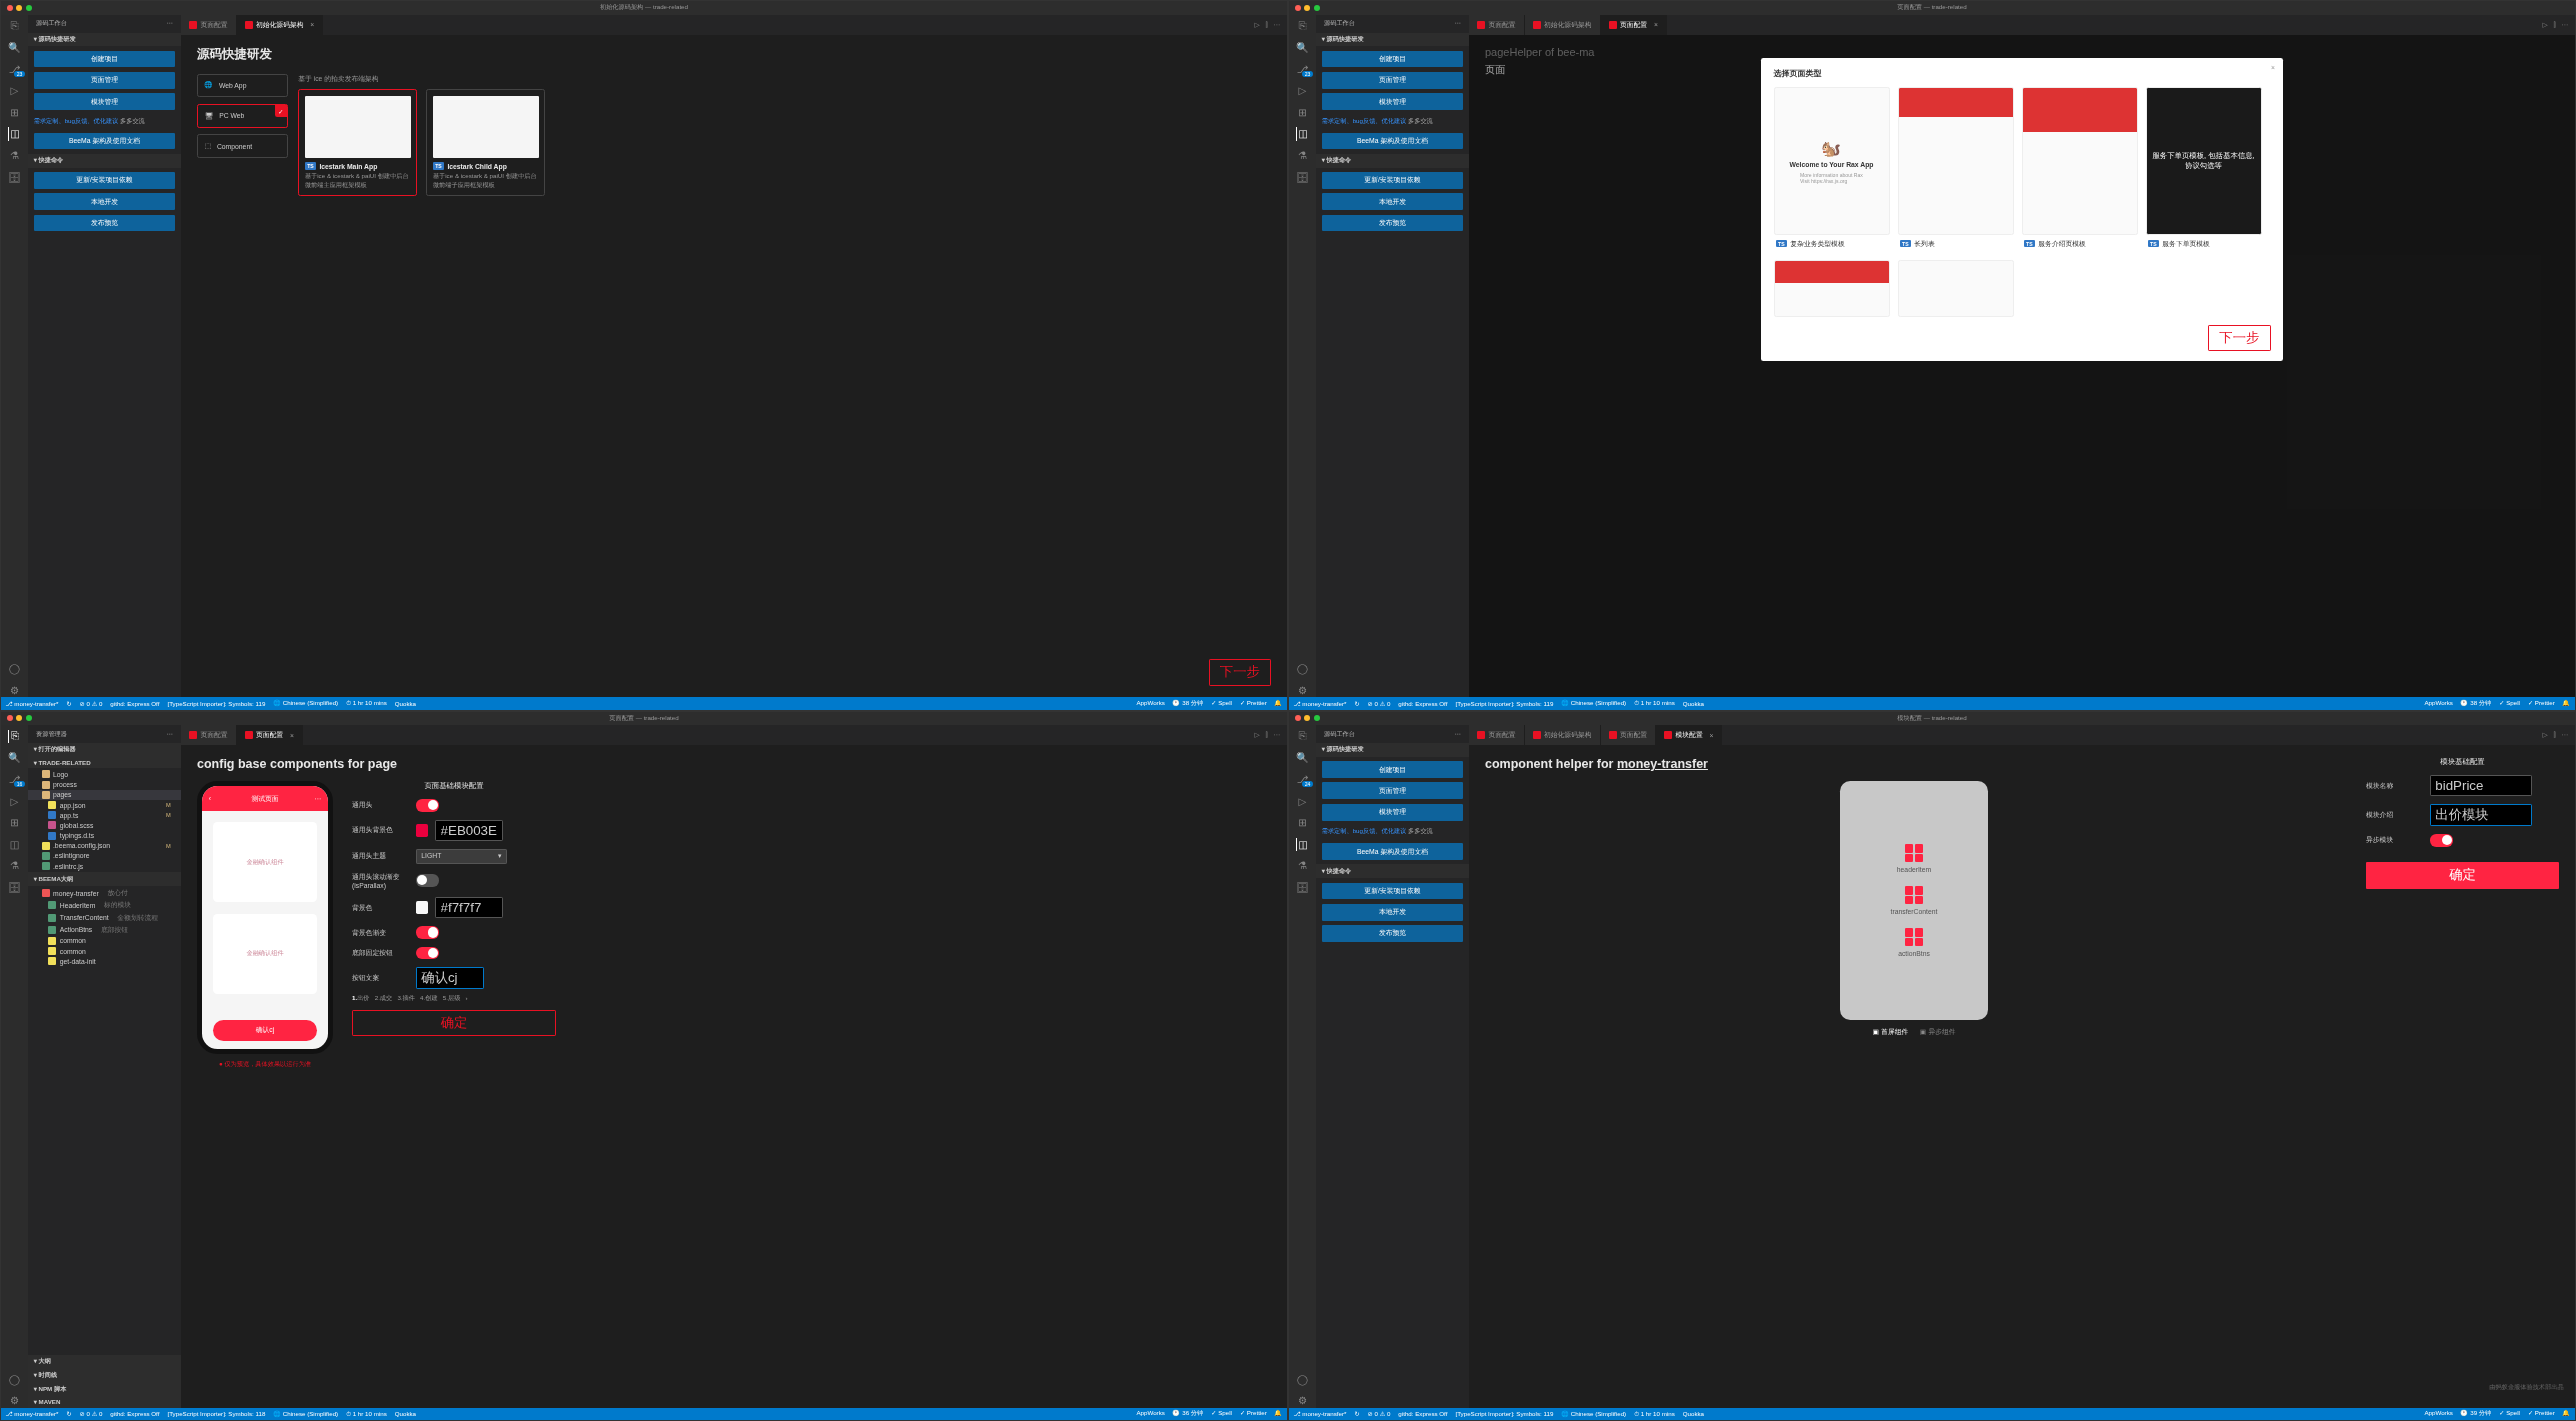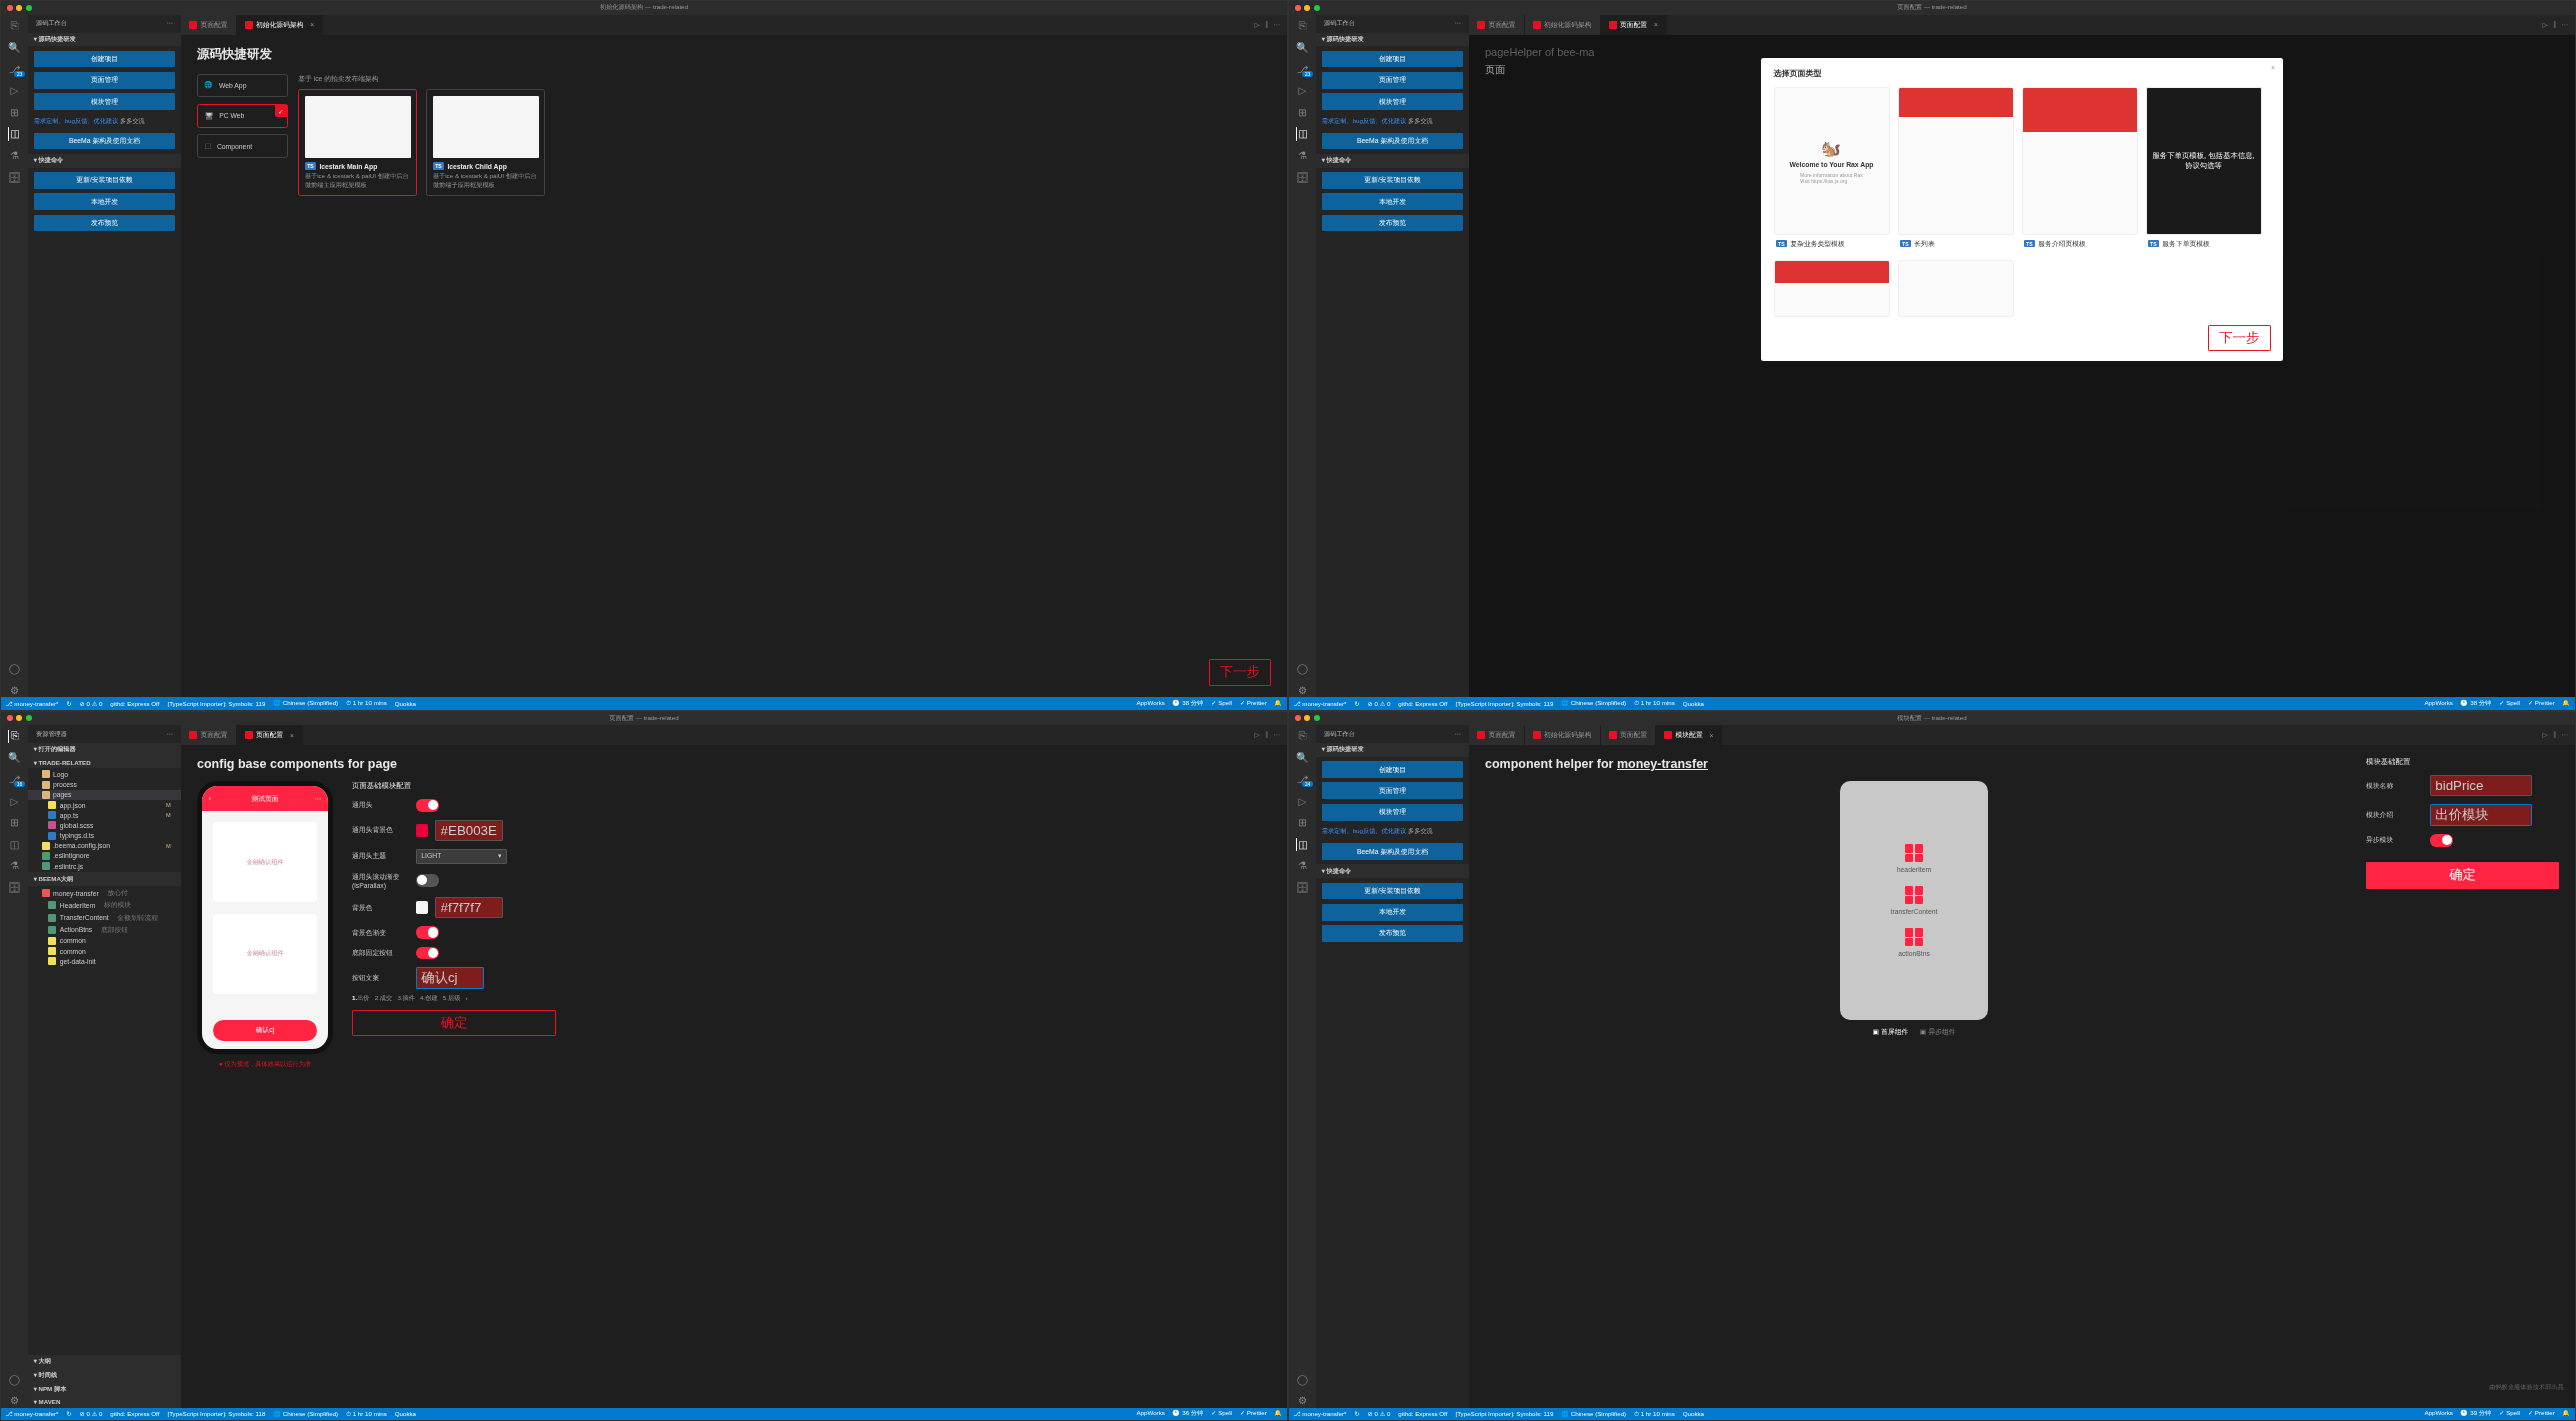--- a/index.html
+++ b/index.html
@@ -82,29 +82,29 @@
 .fi-js { background: #519975; }
 .config-layout { display: flex; gap: 19px; }
 .phone { width: 136px; height: 273px; border: 5.7px solid #111; border-radius: 20.4px; background: #f5f5f5; position: relative; overflow: hidden; }
 .phone-bar { height: 25px; background: #ff2442; display: flex; align-items: center; justify-content: center; color: #fff; position: relative; }
 .phone-bar .back { position: absolute; left: 6.8px; }
 .phone-bar .more { position: absolute; right: 6.8px; }
 .phone-body { padding: 11.4px; display: flex; flex-direction: column; gap: 11.4px; align-items: center; }
 .card-ph { width: 100%; height: 80px; background: #fff; border-radius: 4.5px; display: flex; align-items: center; justify-content: center; color: #cc8899; font-size: 6.2px; }
 .phone-btn { position: absolute; bottom: 8px; left: 11.4px; right: 11.4px; background: #ff2442; color: #fff; text-align: center; padding: 5.7px; border-radius: 11.4px; cursor: pointer; }
 .form-col { flex: 1; max-width: 204px; }
-.form-title { color: #e8e8e8; font-size: 7.4px; margin-bottom: 8px; }
+.form-title { color: #e8e8e8; font-size: 7.4px; margin-bottom: 8px; text-align: center; }
 .form-row { display: flex; align-items: center; gap: 6.8px; margin-bottom: 8px; font-size: 6.8px; color: #ccc; }
 .form-row .lbl { width: 57px; }
 .toggle { width: 23px; height: 12.5px; background: #ff2442; border-radius: 6.2px; position: relative; cursor: pointer; }
 .toggle::after { content: ""; position: absolute; right: 1.1px; top: 1.1px; width: 10.2px; height: 10.2px; background: #fff; border-radius: 50%; }
 .toggle.off { background: #555; }
 .toggle.off::after { right: auto; left: 1.1px; }
 .swatch { width: 12.5px; height: 12.5px; border-radius: 1.7px; }
-.txt-input { background: #7f1d1d; border: 0.6px solid #555; color: #ccc; padding: 2.3px 4.5px; border-radius: 1.1px; width: 68px; }
+.txt-input { background: #000000; border: 0.6px solid #555; color: #ccc; padding: 2.3px 4.5px; border-radius: 1.1px; width: 68px; }
 .txt-input.focus { border-color: #007acc; }
 .select { background: #3c3c3c; border: 0.6px solid #555; padding: 2.3px 4.5px; border-radius: 1.1px; width: 91px; display: flex; justify-content: space-between; cursor: pointer; }
 .confirm-btn { border: 0.6px solid #e81123; color: #e81123; background: transparent; padding: 3.4px 0; width: 100%; border-radius: 1.1px; cursor: pointer; }
 .hint-row { font-size: 6.2px; color: #999; margin-top: -3.4px; }
 .hint-row b { color: #fff; }
 .preview-note { color: #e81123; font-size: 6.2px; text-align: center; margin-top: 5.7px; }
 
 
 .device-col { display: flex; flex-direction: column; align-items: center; }
 .device { width: 148px; height: 239px; background: #c8c8c8; border-radius: 10.2px; padding: 11.4px; display: flex; flex-direction: column; gap: 13.6px; align-items: center; justify-content: center; }

